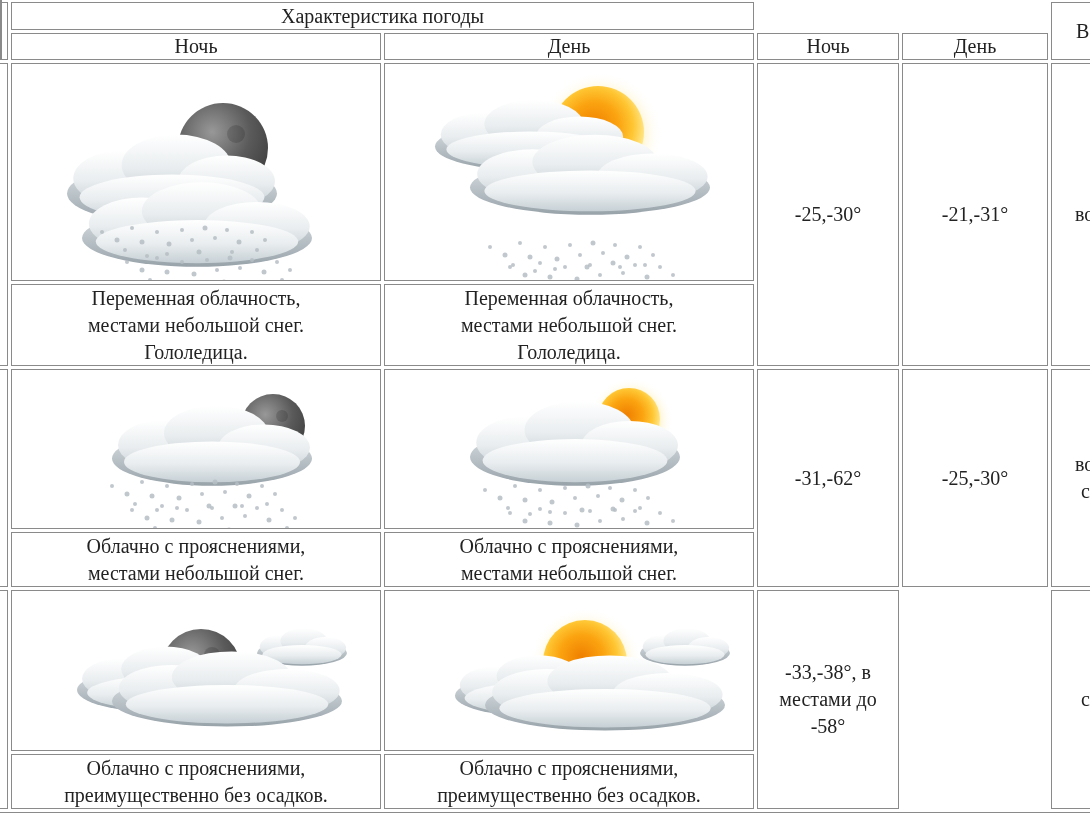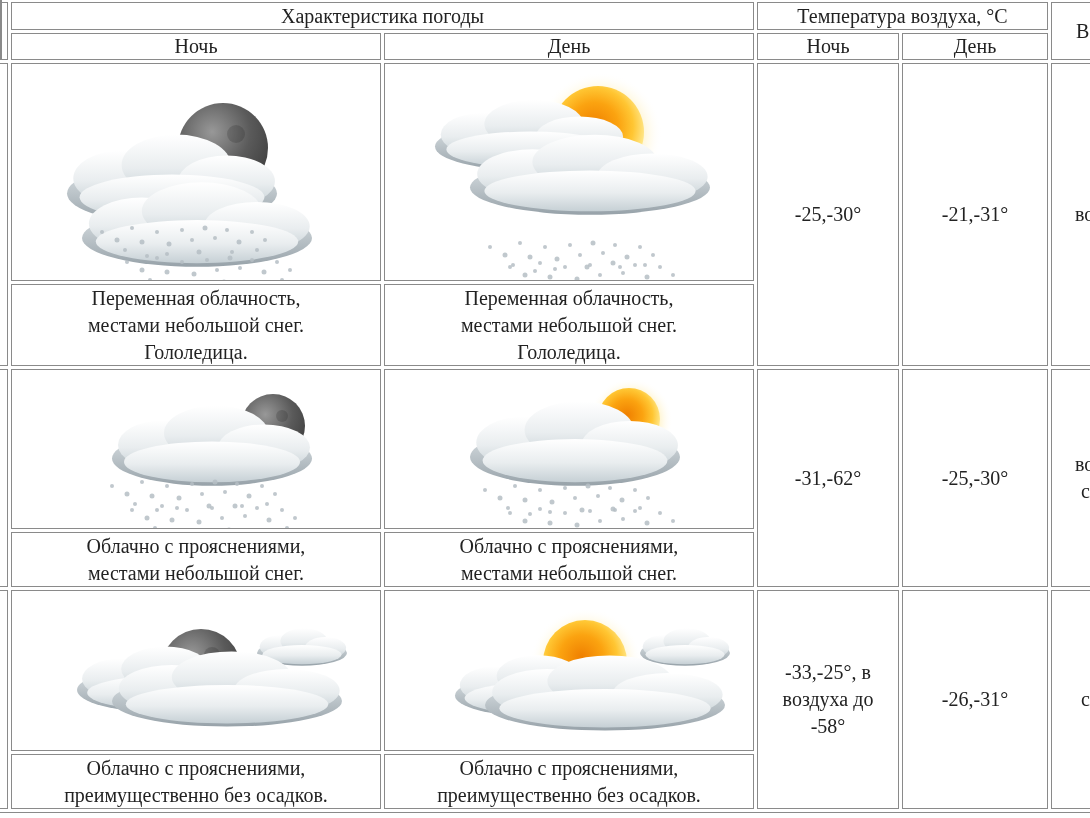--- a/index.html
+++ b/index.html
@@ -86,21 +86,20 @@
       <circle cx="70" cy="26" r="2"></circle>
         <circle cx="-40" cy="32" r="2"></circle>
     </g>
   </defs>
 </svg>
 
 <div class="tbl">
 
   <div class="cell" style="grid-area:1/1/3/2"></div>
   <div class="cell" style="grid-area:1/2/2/4">Характеристика погоды</div>
-  <div class="cell" style="grid-area:1/4/2/6">Температура воздуха, °C</div>
   <div class="cell wind windh" style="grid-area:1/6/3/7">
       <span class="ln">В</span>
     </div>
 
   <div class="cell" style="grid-area:2/2/3/3">Ночь</div>
   <div class="cell" style="grid-area:2/3/3/4">День</div>
   <div class="cell" style="grid-area:2/4/3/5">Ночь</div>
   <div class="cell" style="grid-area:2/5/3/6">День</div>
 
   <div class="cell" style="grid-area:3/1/5/2"></div>
@@ -202,25 +201,24 @@
     <svg width="368" height="159" viewBox="0 0 368 159">
       <use href="#cloud" transform="translate(300,58) scale(0.45,0.4)"></use>
       <circle cx="201" cy="73" r="56" fill="url(#gGlow)"></circle>
       <circle cx="200" cy="71" r="42" fill="url(#gSun)"></circle>
       <use href="#cloud" transform="translate(150,98) scale(0.8,0.65)"></use>
       <use href="#cloud" transform="translate(220,106) scale(1.2,0.8)"></use>
     </svg>
   </div>
 
   <div class="cell temp" style="grid-area:7/4/9/5">
-    <span class="ln">-33,-25°, в</span>
-    <span class="ln">воздуха до</span>
+    <span class="ln">-33,-38°, в</span>
+    <span class="ln">местами до</span>
     <span class="ln">-58°</span>
   </div>
-  <div class="cell temp" style="grid-area:7/5/9/6">-26,-31°</div>
   <div class="cell wind" style="grid-area:7/6/9/7">
     <span class="ln ind">с</span>
   </div>
 
   <div class="cell desc" style="grid-area:8/2/9/3">
     <span class="ln">Облачно с прояснениями,</span>
     <span class="ln">преимущественно без осадков.</span>
   </div>
   <div class="cell desc" style="grid-area:8/3/9/4">
     <span class="ln">Облачно с прояснениями,</span>

